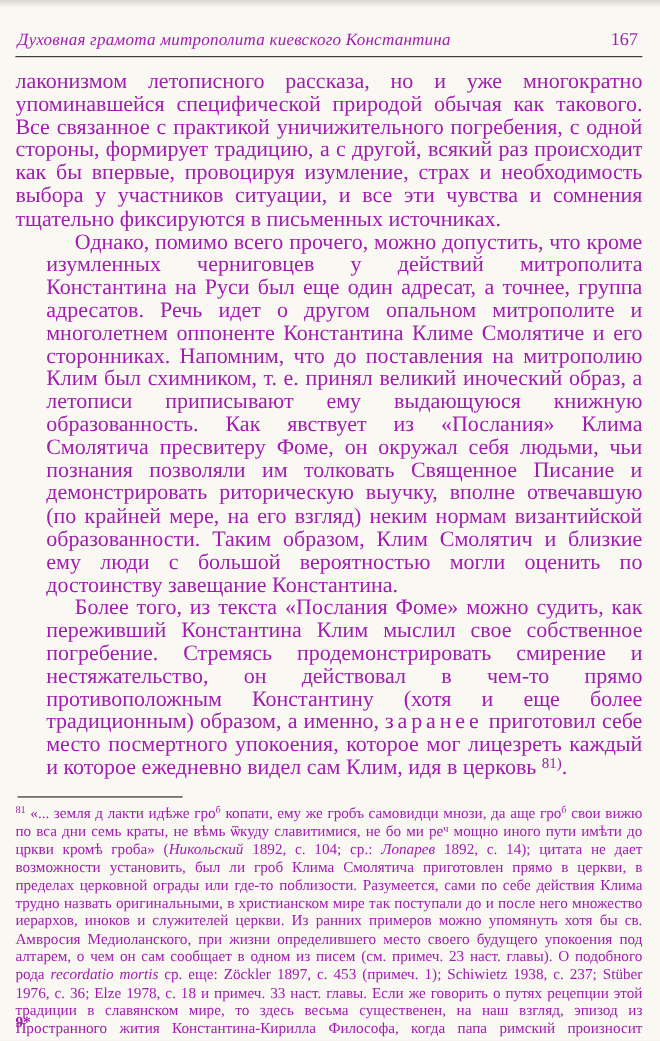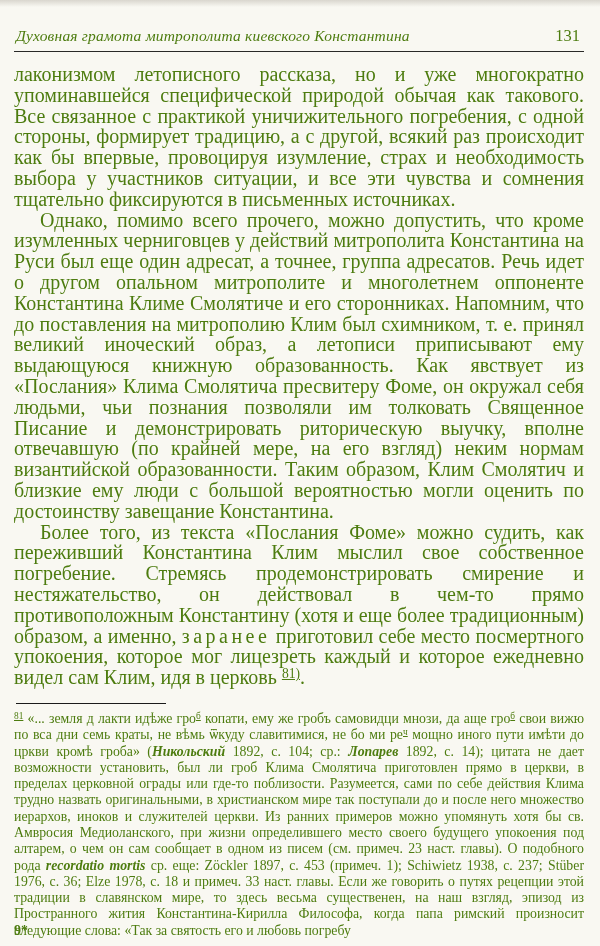--- a/index.html
+++ b/index.html
@@ -6,21 +6,21 @@
   body {
     width: 600px; height: 946px;
     background: #e9e7e0;
     font-family: "Liberation Serif", "DejaVu Serif", serif;
   }
   .page {
     position: relative;
     width: 600px; height: 946px;
     box-sizing: border-box;
     background: #f9f8f2;
-    color: #4d7c0f;
+    color: #a21caf;
     padding: 26px 16px 0 14px;
     overflow: hidden;
   }
   .page::before {
     content: "";
     position: absolute; top: 0; left: 0; right: 0; height: 7px;
     background: linear-gradient(#d9d6ce, rgba(217,214,206,0));
     pointer-events: none;
   }
   .running-header {
@@ -38,30 +38,29 @@
   .running-header .pagenum {
     font-size: 16.5px;
   }
   .body-text {
     margin-top: 12px;
     font-size: 20px;
     line-height: 20.8px;
     text-align: justify;
   }
   .body-text p { margin: 0; }
-  .body-text p.indent { text-indent: 26px; }
+  .body-text p.indent { text-indent: 26px; margin-left: 28px; }
   .seg-sp { letter-spacing: 3.5px; }
-  .seg-i { font-style: italic; font-weight: bold; }
+  .seg-i { font-style: italic; }
   .seg-b { font-weight: normal; }
   .seg-sup, .fn-marker {
     font-size: 68%;
     position: relative;
     top: -0.45em;
     line-height: 0;
-    text-decoration: underline;
   }
   .fn-sep {
     width: 150px;
     border-top: 1.2px solid #1b1b1b;
     margin: 15px 0 7px 2px;
   }
   .footnote {
     font-size: 13.8px;
     line-height: 16.3px;
     text-align: justify;
@@ -74,21 +73,21 @@
     font-weight: bold;
   }
 </style>
 </head>
 <body>
 
 <div class="page">
 
   <div class="running-header">
     <span class="htitle">Духовная грамота митрополита киевского Константина</span>
-    <span class="pagenum">131</span>
+    <span class="pagenum">167</span>
   </div>
 
   <div class="body-text">
     <p><span>лаконизмом летописного рассказа, но и уже многократно упоминавшейся специфической природой обычая как такового. Все связанное с практикой уничижительного погребения, с одной стороны, формирует традицию, а с другой, всякий раз происходит как бы впервые, провоцируя изумление, страх и необходимость выбора у участников ситуации, и все эти чувства и сомнения тщательно фиксируются в письменных источниках.</span></p>
     <p class="indent"><span>Однако, помимо всего прочего, можно допустить, что кроме изумленных черниговцев у действий митрополита Константина на Руси был еще один адресат, а точнее, группа адресатов. Речь идет о другом опальном митрополите и многолетнем оппоненте Константина Климе Смолятиче и его сторонниках. Напомним, что до поставления на митрополию Клим был схимником, т. е. принял великий иноческий образ, а летописи приписывают ему выдающуюся книжную образованность. Как явствует из «Послания» Клима Смолятича пресвитеру Фоме, он окружал себя людьми, чьи познания позволяли им толковать Священное Писание и демонстрировать риторическую выучку, вполне отвечавшую (по крайней мере, на его взгляд) неким нормам византийской образованности. Таким образом, Клим Смолятич и близкие ему люди с большой вероятностью могли оценить по достоинству завещание Константина.</span></p>
     <p class="indent"><span>Более того, из текста «Послания Фоме» можно судить, как переживший Константина Клим мыслил свое собственное погребение. Стремясь продемонстрировать смирение и нестяжательство, он действовал в чем-то прямо противоположным Константину (хотя и еще более традиционным) образом, а именно, </span><span class="seg-sp">заранее</span><span> приготовил себе место посмертного упокоения, которое мог лицезреть каждый и которое ежедневно видел сам Клим, идя в церковь </span><span class="seg-sup">81)</span><span>.</span></p>
   </div>
 
   <div class="fn-sep"></div>
 

